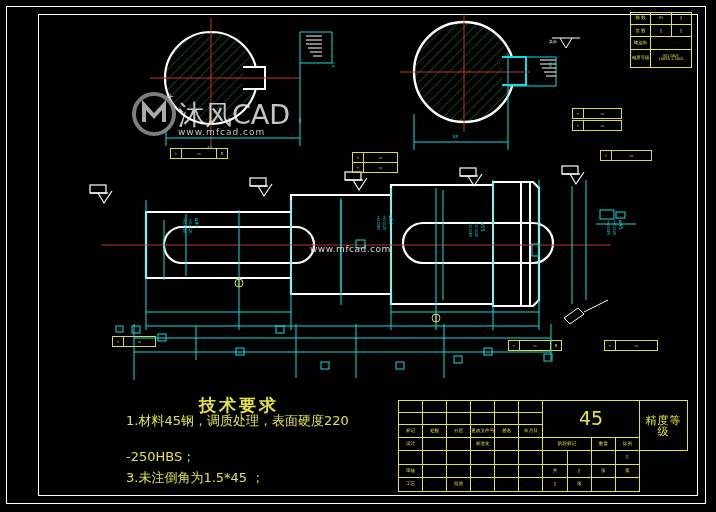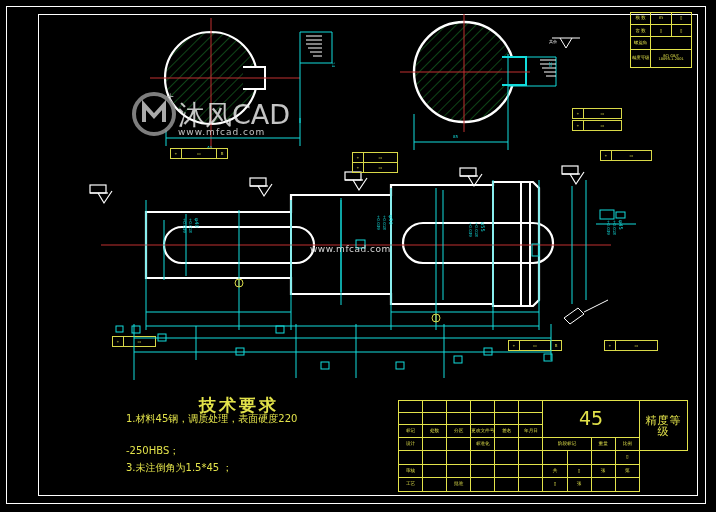--- a/index.html
+++ b/index.html
@@ -11,21 +11,21 @@
   .frame-inner{left:38px;top:14px;width:660px;height:482px;border:1px solid #ffffff;box-sizing:border-box;}           
   
   .t{position:absolute;white-space:pre;line-height:1;}
   .tc{color:#12dcdc;}
   .tw{color:#ffffff;}
   .tiny{font-size:4px;}
   .tiny2{font-size:5px;}
   .vert{writing-mode:vertical-rl;text-orientation:mixed;}
   
   #tech-title{font-size:17px;color:#e2e24a;letter-spacing:3px;font-weight:bold;}
-  .tech-line{font-size:10px;color:#e2e24a;white-space:nowrap;}
+  .tech-line{font-size:13px;color:#e2e24a;white-space:nowrap;}
   
   #title-block{left:398px;top:400px;width:290px;height:104px;}
   #title-block table{border-collapse:collapse;width:290px;height:92px;table-layout:fixed;}
   #title-block td{border:1px solid #e2e24a;color:#e2e24a;font-size:4.6px;text-align:center;
                   padding:0;overflow:hidden;line-height:1;}
   .bignum{font-size:19px!important;color:#e2e24a;}
   .partname{font-size:11px!important;color:#e2e24a;letter-spacing:1px;}
   
   #gear-table{left:630px;top:12px;width:62px;height:56px;}
   #gear-table table{border-collapse:collapse;width:62px;height:56px;table-layout:fixed;}

